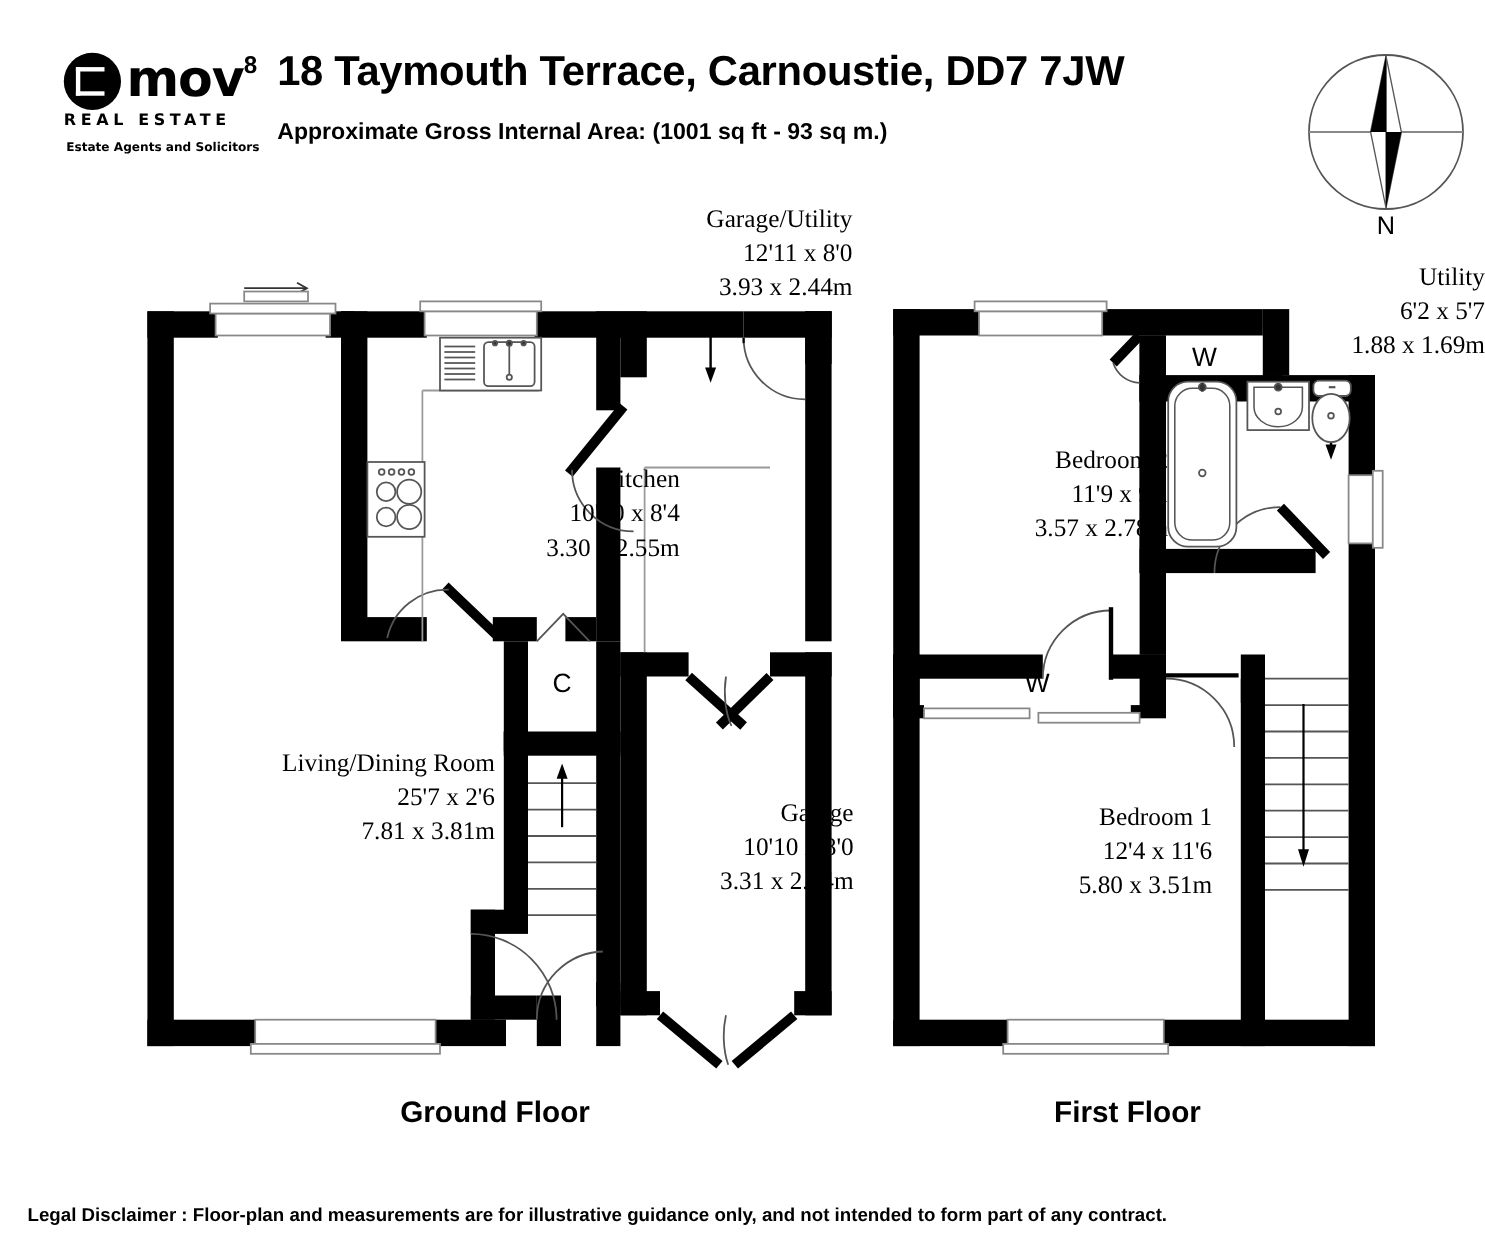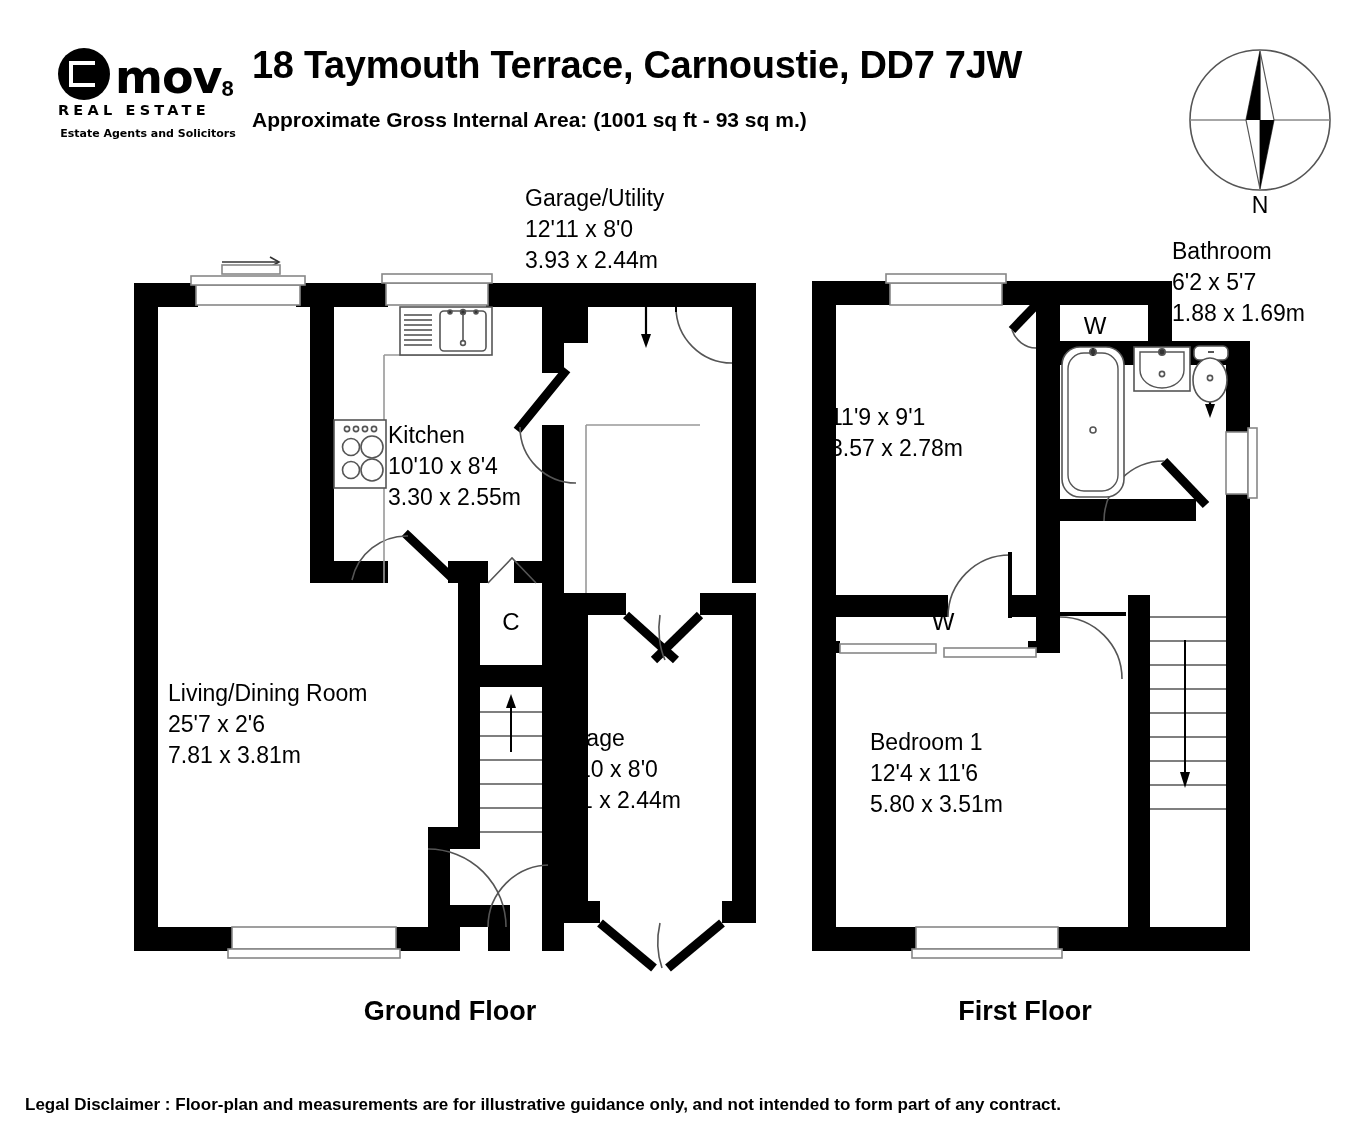--- a/index.html
+++ b/index.html
@@ -24,21 +24,21 @@
     height: 180px;
   }
   #logo-block {
     position: absolute;
     left: 58px; top: 48px;
     width: 180px;
     text-align: center;
   }
   #logo-main {
     display: flex;
-    align-items: flex-end;
+    align-items: flex-start;
     justify-content: flex-start;
     height: 52px;
   }
   #logo-mark {
     width: 52px; height: 52px;
     border-radius: 50%;
     background: #000;
     position: relative;
     flex: none;
   }
@@ -118,22 +118,22 @@
   
   .plan-svg {
     position: absolute;
     left: 0; top: 0;
   }
   #plans { position: absolute; left:0; top:0; width:1350px; height:1010px; }
 
   
   .rlabel {
     position: absolute;
-    text-align: left;
-    font-family: Liberation Sans, sans-serif;
+    text-align: right;
+    font-family: Liberation Serif, serif;
     font-size: 23px;
     line-height: 31px;
     white-space: nowrap;
   }
   .rlabel div { display:block; }
 
   .wlabel {
     position: absolute;
     font-family: "Liberation Sans", sans-serif;
     font-size: 24px;
@@ -490,26 +490,27 @@
 
 <div class="rlabel" style="left:548px; top:723px; width:228px;">
   <div>Garage</div>
   <div>10'10 x 8'0</div>
   <div>3.31 x 2.44m</div>
 </div>
 
 <div class="wlabel" style="left:478px; top:608px; width:66px;">C</div>
 
 <div class="rlabel" style="left:1172px; top:236px; width:178px;">
-  <div>Bathroom</div>
+  <div>Utility</div>
   <div>6'2 x 5'7</div>
   <div>1.88 x 1.69m</div>
 </div>
 
 <div class="rlabel" style="left:830px; top:402px; width:232px;">
+  <div>Bedroom 2</div>
   <div>11'9 x 9'1</div>
   <div>3.57 x 2.78m</div>
 </div>
 
 <div class="rlabel" style="left:870px; top:727px; width:232px;">
   <div>Bedroom 1</div>
   <div>12'4 x 11'6</div>
   <div>5.80 x 3.51m</div>
 </div>
 

